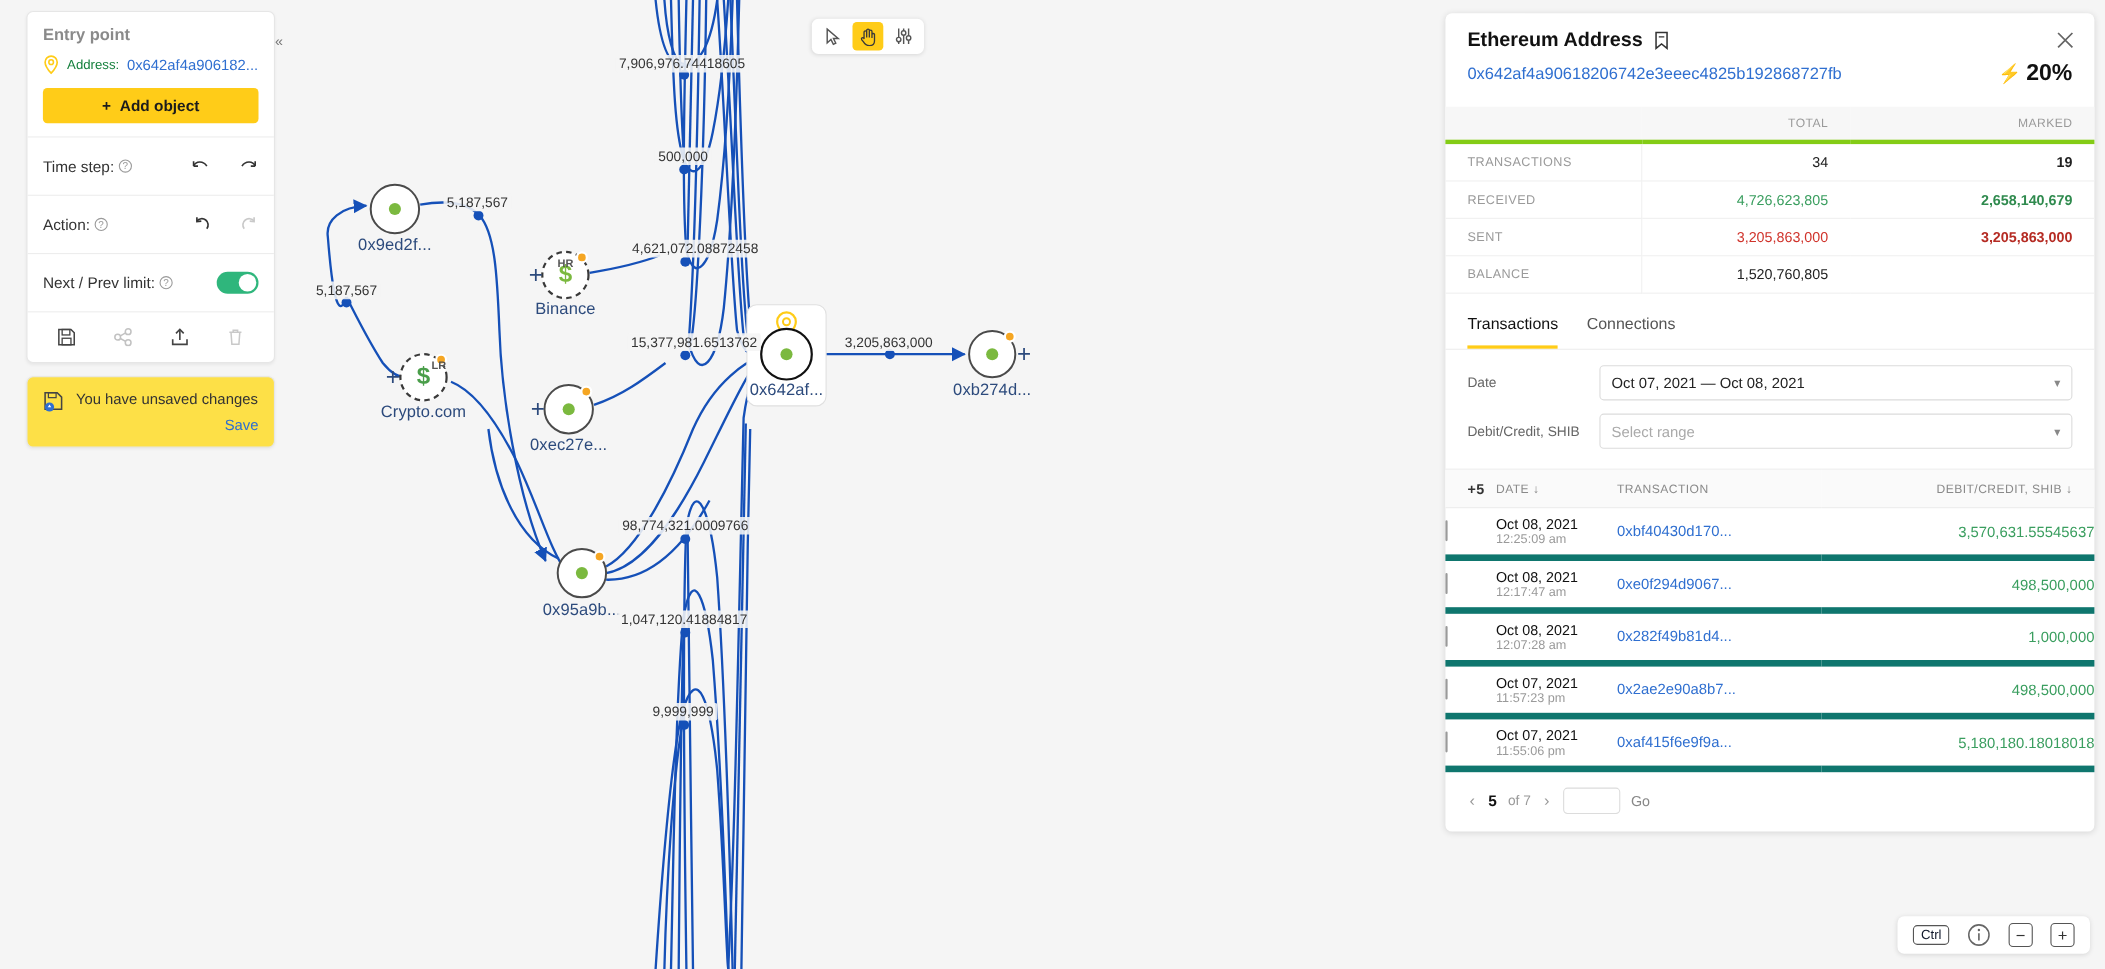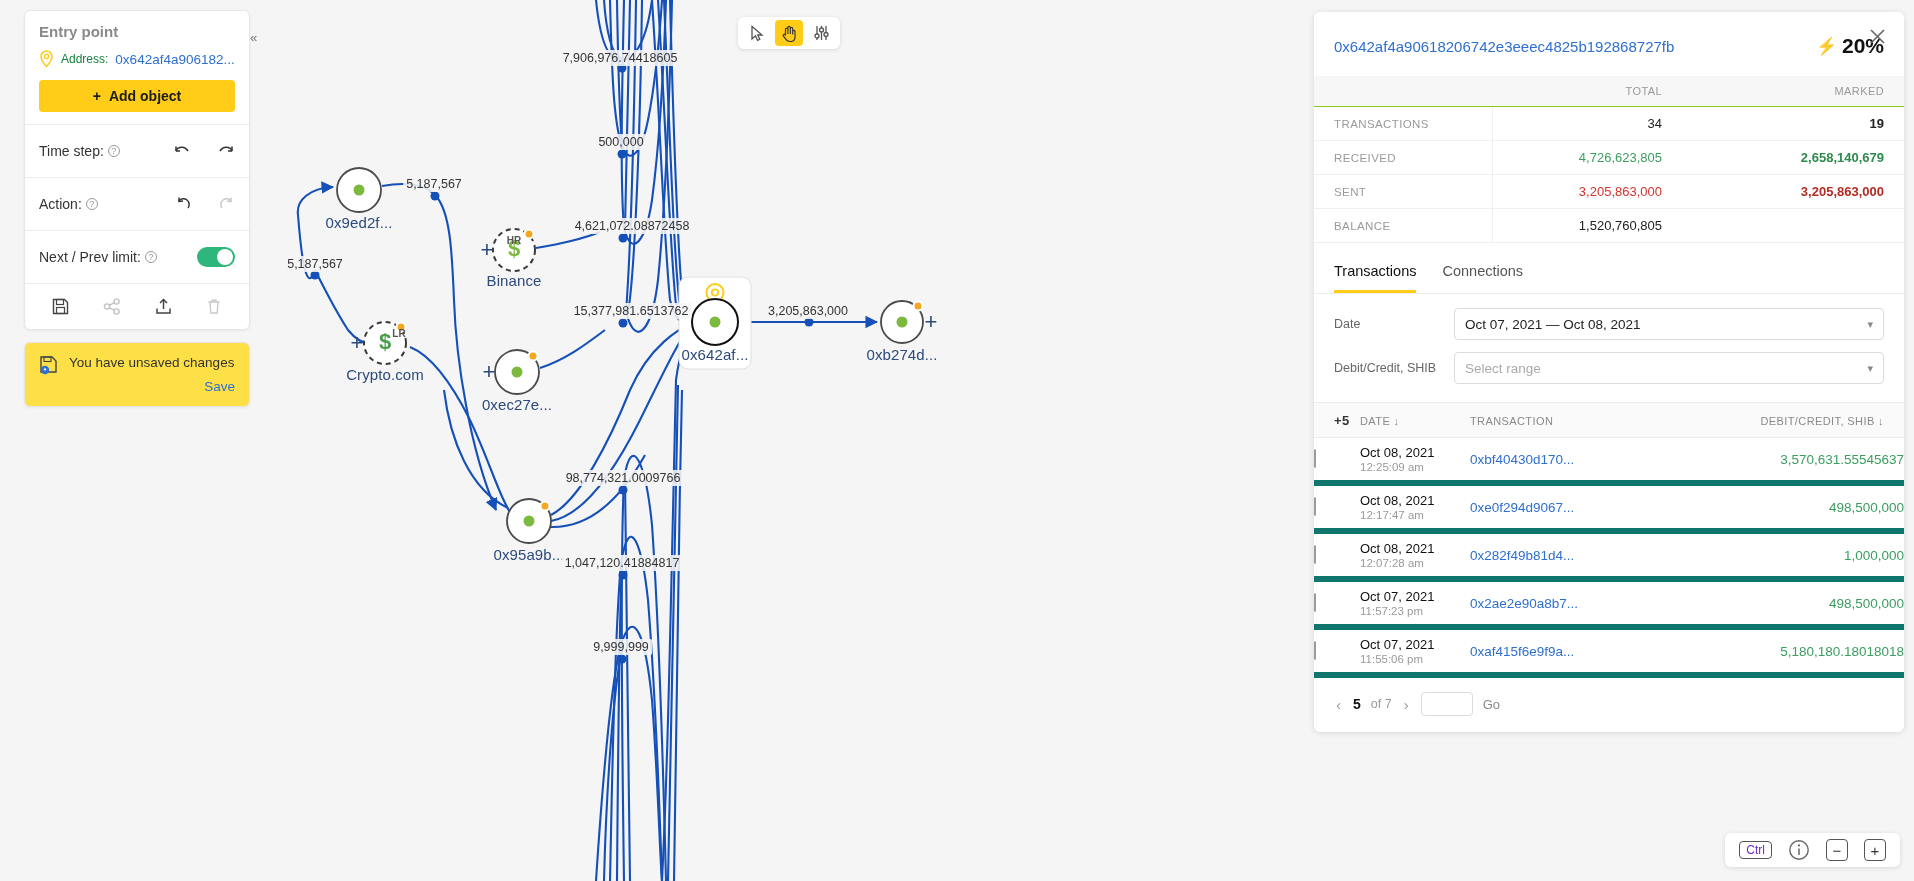--- a/index.html
+++ b/index.html
@@ -146,21 +146,21 @@
   .rp-close { position: absolute; right: 18px; top: 16px; cursor: pointer; }
   .rp-addr-row { display: flex; align-items: center; justify-content: space-between; margin-top: 8px; }
   .rp-addr { font-size: 15px; color: #2f6fd0; cursor: pointer; }
   .rp-pct { display: flex; align-items: center; gap: 4px; font-size: 21px; font-weight: 700; color: #111; }
   .bolt { color: #2fb67c; font-size: 17px; }
 
   table.stats { width: 100%; border-collapse: collapse; margin-top: 10px; }
   table.stats th {
     font-size: 11px; color: #9a9a9a; font-weight: 400; letter-spacing: .4px;
     text-align: right; padding: 9px 20px 9px 0; background: #f7f7f7;
-    border-bottom: 1px solid #84cc16;
+    border-bottom: 4px solid #84cc16;
   }
   table.stats th.spacer { background: #f7f7f7; }
   table.stats td {
     font-size: 13px; padding: 9px 20px 9px 0; text-align: right;
     border-bottom: 1px solid #f0f0f0;
   }
   table.stats td.rowlab {
     text-align: left; color: #9a9a9a; font-size: 11.5px;
     letter-spacing: .4px; padding-left: 20px; width: 178px;
     border-right: 1px solid #f0f0f0;
@@ -218,21 +218,21 @@
   
   #zoom-toolbar {
     position: absolute; right: 14px; bottom: 14px;
     display: flex; align-items: center; gap: 16px;
     background: #fff; border-radius: 6px; padding: 6px 14px;
     box-shadow: 0 1px 5px rgba(0,0,0,.12); z-index: 20;
   }
   .zb { cursor: pointer; display: flex; align-items: center; justify-content: center; }
   .ctrl-key {
     border: 1.5px solid #555; border-radius: 4px; padding: 1px 6px;
-    font-size: 12px; color: #6d28d9; font-family: "Liberation Sans", sans-serif;
+    font-size: 12px; color: #0f172a; font-family: "Liberation Sans", sans-serif;
   }
   .sq-btn {
     width: 22px; height: 22px; border: 1.5px solid #555; border-radius: 4px;
     display: flex; align-items: center; justify-content: center;
     font-size: 15px; color: #333; line-height: 1;
   }
 </style>
 </head>
 <body>
 
@@ -508,20 +508,27 @@
       <circle cx="4" cy="11" r="2" fill="#fff" stroke="#555" stroke-width="1.3"></circle>
       <circle cx="8.5" cy="5" r="2" fill="#fff" stroke="#555" stroke-width="1.3"></circle>
       <circle cx="13" cy="9.5" r="2" fill="#fff" stroke="#555" stroke-width="1.3"></circle>
     </svg>
   </button>
 </div>
 
 <div id="right-panel">
 
   <div class="rp-head">
+    <div class="rp-title-row">
+      <span class="rp-title">Ethereum Address</span>
+      <svg width="15" height="18" viewBox="0 0 15 18">
+        <path d="M2.5,1.5 h10 v14.5 l-5,-4 l-5,4 z" fill="none" stroke="#333" stroke-width="1.4"></path>
+        <path d="M5,5.5 h5" stroke="#333" stroke-width="1.3"></path>
+      </svg>
+    </div>
     <span class="rp-close">
       <svg width="17" height="17" viewBox="0 0 17 17">
         <path d="M2,2 L15,15 M15,2 L2,15" stroke="#666" stroke-width="1.6"></path>
       </svg>
     </span>
     <div class="rp-addr-row">
       <span class="rp-addr">0x642af4a90618206742e3eeec4825b192868727fb</span>
       <span class="rp-pct">
         <span class="bolt">⚡</span>
         <span>20%</span>

